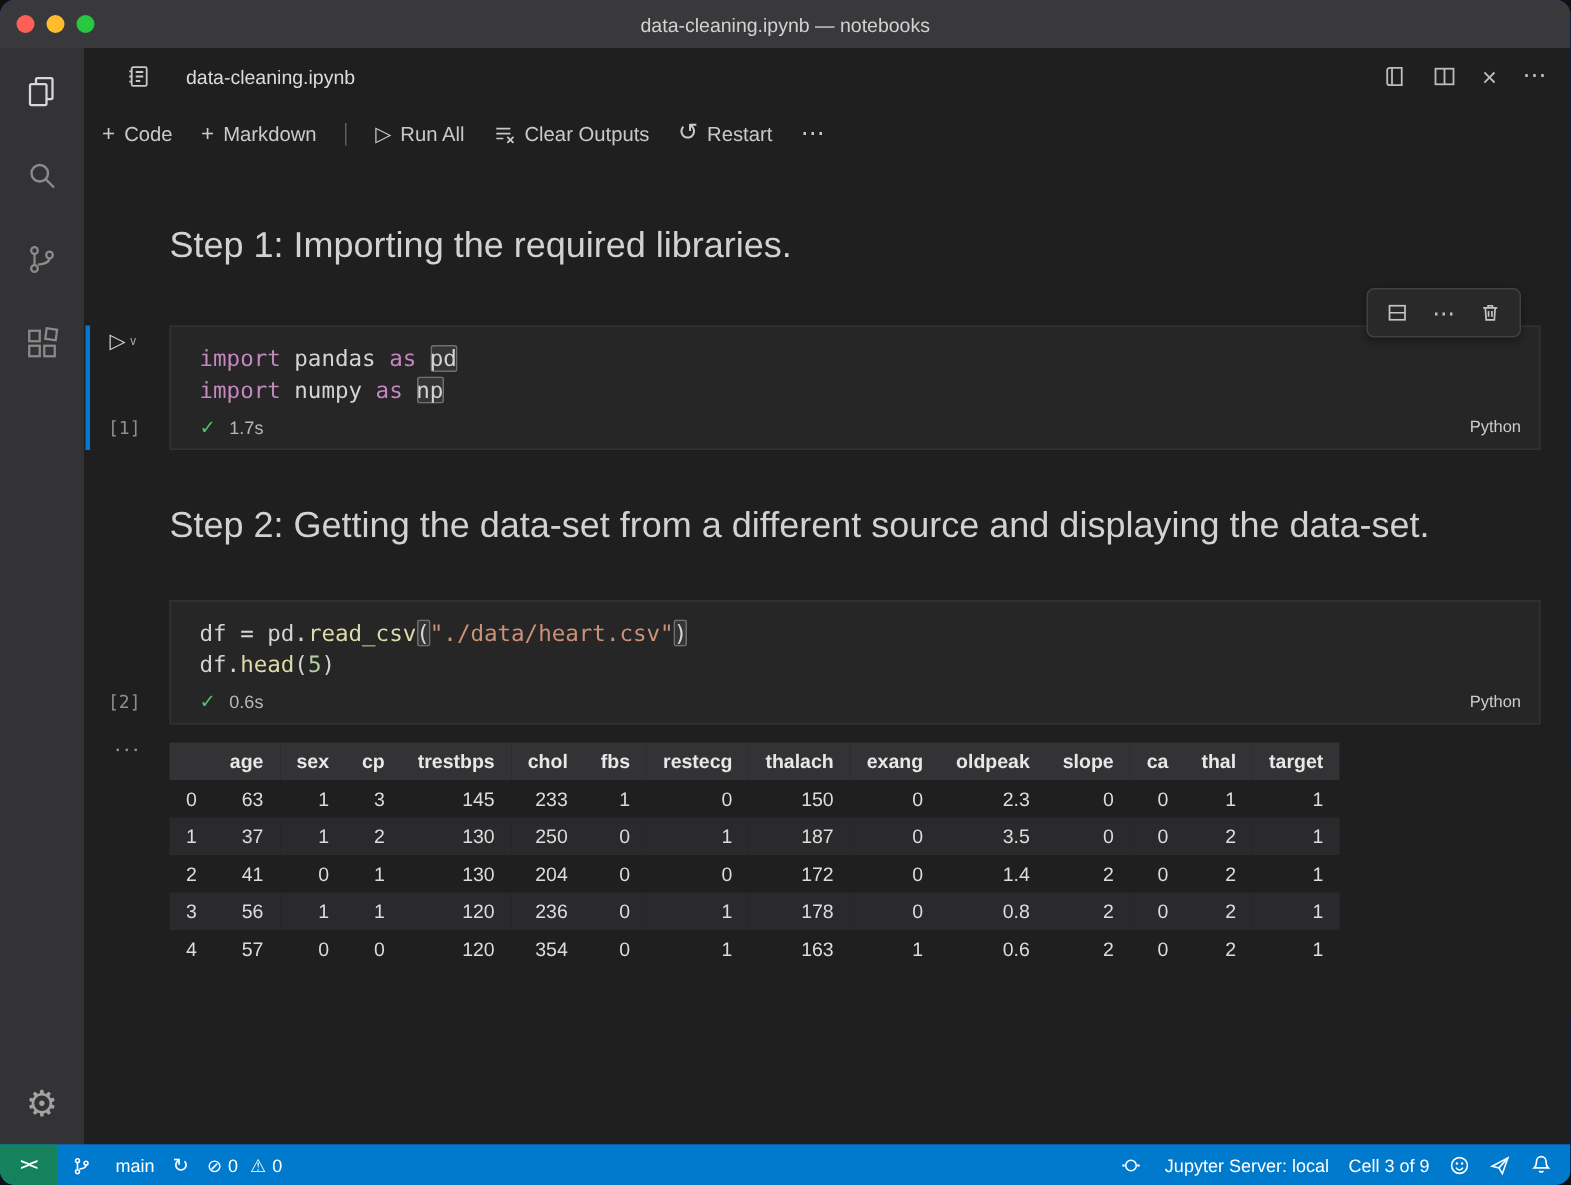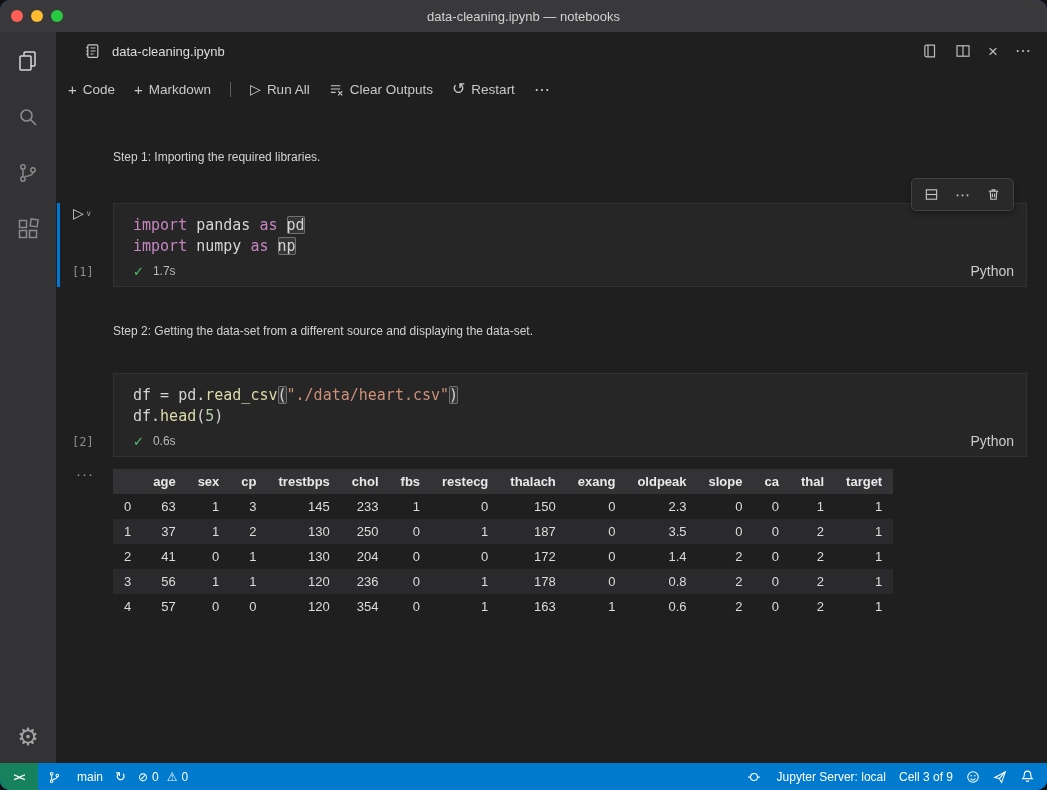--- a/index.html
+++ b/index.html
@@ -26,39 +26,39 @@
 
   .activitybar { width:56px; flex:none; background:#333336; display:flex; flex-direction:column; align-items:center; padding:16px 0 14px; gap:30px; }
   .ab-icon { width:26px; height:26px; display:flex; align-items:center; justify-content:center; color:#8b8b8b; cursor:pointer; }
   .ab-icon.active { color:#d8d8d8; }
   .ab-gear { margin-top:auto; color:#a3a3a3; font-size:24px; line-height:1; cursor:pointer; }
 
   .editor { flex:1; min-width:0; display:flex; flex-direction:column; background:#1f1f20; }
 
   
   .tabbar { height:38px; flex:none; display:flex; align-items:center; padding:0 16px 0 28px; }
-  .tab { display:flex; align-items:flex-end; gap:12px; color:#dcdcdc; font-size:13px; cursor:pointer; }
+  .tab { display:flex; align-items:flex-end; gap:24px; color:#dcdcdc; font-size:13px; cursor:pointer; }
   .tab-actions { margin-left:auto; display:flex; align-items:center; gap:17px; color:#bdbdbd; }
   .ta-icon { display:flex; align-items:center; justify-content:center; cursor:pointer; }
   .ta-close { font-size:17px; line-height:1; }
   .ta-more { font-size:16px; line-height:1; }
 
   
   .nbtoolbar { height:38px; flex:none; display:flex; align-items:center; gap:19px; padding:0 14px 0 12px; color:#c9c9c9; font-size:13.5px; }
   .tb-item { display:flex; align-items:center; gap:6px; cursor:pointer; white-space:nowrap; }
   .tb-plus { font-size:15px; line-height:1; }
   .tb-glyph { font-size:14px; line-height:1; }
   .tb-divider { width:1px; height:15px; background:#5f5f5f; }
   .tb-more { font-size:16px; }
   .tb-kernel { margin-left:auto; display:flex; align-items:center; gap:7px; cursor:pointer; }
 
   
   .nb-content { flex:1; overflow:hidden; }
   .md-h1 { margin:35px 20px 0 57px; font-size:28px; font-weight:500; color:#d6d6d6; letter-spacing:.2px; }
-  .md-h2 { margin:42px 20px 0 57px; font-size:12px; font-weight:400; color:#d2d2d2; }
+  .md-h2 { margin:42px 20px 0 57px; font-size:24px; font-weight:400; color:#d2d2d2; }
   .md-h2.step2 { margin-top:37px; }
 
   .cell-row { display:flex; margin:39px 20px 0 0; position:relative; }
   .cell-row.cell2 { margin-top:35px; }
   .cell-row.selected::before { content:""; position:absolute; left:1px; top:0; bottom:0; width:3px; background:#0078d4; }
   .cell-gutter { width:57px; flex:none; position:relative; }
   .run-btn { position:absolute; top:2px; left:17px; color:#d0d0d0; font-size:14px; display:flex; align-items:flex-start; gap:2px; cursor:pointer; }
   .run-chevron { font-size:8px; color:#9a9a9a; margin-top:4px; }
   .exec-label { position:absolute; bottom:8px; left:16px; font-family:"DejaVu Sans Mono","Liberation Mono",monospace; font-size:12px; color:#8d8d8d; }
 
@@ -68,21 +68,21 @@
   .tok-kw { color:#c586c0; }
   .tok-pl { color:#d4d4d4; }
   .tok-op { color:#d4d4d4; }
   .tok-fn { color:#dcdcaa; }
   .tok-str { color:#ce9178; }
   .tok-num { color:#b5cea8; }
   .tok-box { box-shadow:inset 0 0 0 1px #6f6f6f; background:rgba(255,255,255,.07); border-radius:2px; }
 
   .cell-statusrow { display:flex; align-items:center; padding:3px 12px 7px 19px; font-size:12px; color:#b8b8b8; }
   .check { color:#53c06c; margin-right:9px; font-size:13px; }
-  .lang { margin-left:auto; color:#cccccc; font-size:14px; cursor:pointer; }
+  .lang { margin-left:auto; color:#cccccc; font-size:11px; cursor:pointer; }
 
   .cell-toolbar { position:absolute; top:-26px; right:12px; background:#29292a; border:1px solid #414142; border-radius:5px; display:flex; align-items:center; padding:0 4px; height:33px; box-shadow:0 2px 6px rgba(0,0,0,.35); z-index:5; }
   .ct-btn { width:31px; height:26px; display:flex; align-items:center; justify-content:center; color:#c5c5c5; cursor:pointer; border-radius:4px; font-size:15px; }
 
   
   .output-row { display:flex; margin:12px 20px 0 0; }
   .output-gutter { width:57px; flex:none; position:relative; }
   .output-more { position:absolute; top:-4px; left:20px; color:#9a9a9a; font-size:15px; letter-spacing:1px; cursor:pointer; }
   table.df { border-collapse:collapse; font-size:13px; color:#dcdcdc; }
   .df th { background:#333336; font-weight:700; color:#e8e8e8; padding:5px 11px; text-align:right; min-width:14px; }

